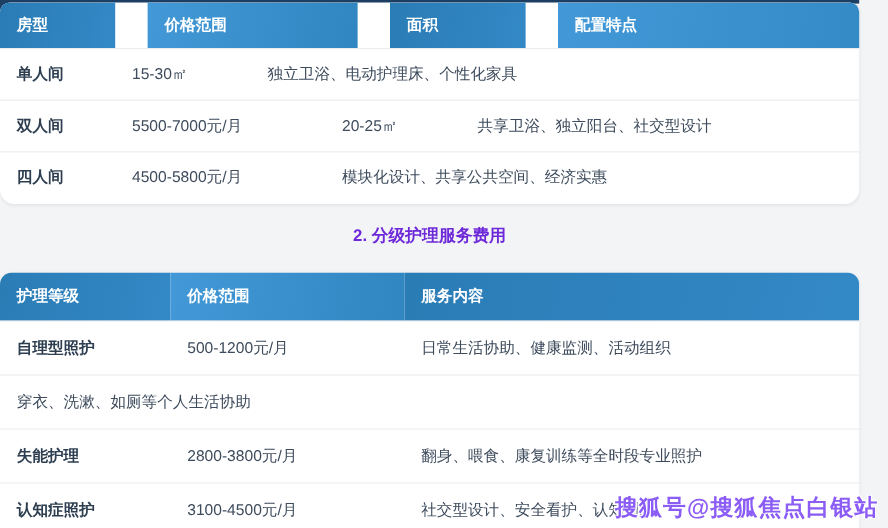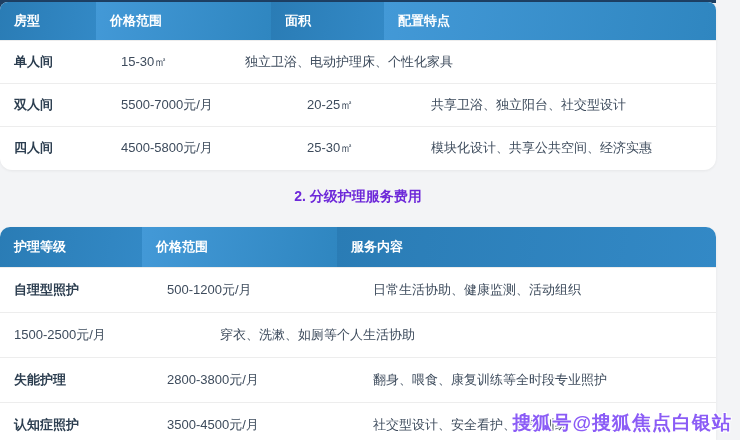--- a/index.html
+++ b/index.html
@@ -10,34 +10,34 @@
     position:relative;overflow:hidden;
   }
   .top-line{position:absolute;top:0;left:0;width:716px;height:3px;background:#1d3f63;}
   .corner-dark{position:absolute;top:0;left:0;width:18px;height:14px;background:#1d3f63;}
 
   .card{position:absolute;left:0;width:716px;background:#ffffff;box-shadow:0 1px 3px rgba(0,0,0,0.06);}
   .card-rooms{top:2px;height:168px;border-radius:8px 8px 12px 12px;overflow:hidden;}
   .card-care{top:227px;height:213px;border-radius:10px 10px 0 0;overflow:hidden;}
 
   .thead{display:flex;}
-  .thead-rooms{height:38px;}
+  .thead-rooms{height:38px;gap:27px;}
   .thead-care{height:40px;}
   .th{
     color:#ffffff;font-weight:bold;font-size:13px;
     display:flex;align-items:center;
     padding-left:14px;box-sizing:border-box;flex-shrink:0;
   }
   .th.dark{background:linear-gradient(100deg,#2a7cb5 0%,#3389c6 100%);}
   .th.light{background:linear-gradient(100deg,#4399d7 0%,#2f86c0 100%);}
 
   .tr{
     display:flex;align-items:center;
     font-size:13px;color:#3d4b5c;
-    border-top:1px solid #ededed;box-sizing:border-box;flex-shrink:0;gap:11px;
+    border-top:1px solid #ededed;box-sizing:border-box;flex-shrink:0;
   }
   .tr-rooms{height:43px;}
   .tr-care{height:45px;}
   .tr:first-of-type{border-top:none;}
   .td{padding-left:14px;box-sizing:border-box;flex-shrink:0;white-space:nowrap;overflow:hidden;}
   .td-strong{font-weight:bold;color:#2c3e50;}
 
   
   .c1-1{width:96px;}  .c1-2{width:175px;} .c1-3{width:113px;} .c1-4{width:332px;}
   
@@ -77,47 +77,45 @@
   </div>
   <div class="tr tr-rooms">
     <div class="td td-strong c1-1">双人间</div>
     <div class="td c1-2">5500-7000元/月</div>
     <div class="td c1-3">20-25㎡</div>
     <div class="td c1-4">共享卫浴、独立阳台、社交型设计</div>
   </div>
   <div class="tr tr-rooms">
     <div class="td td-strong c1-1">四人间</div>
     <div class="td c1-2">4500-5800元/月</div>
-    <div class="td c1-3">25-30㎡</div>
     <div class="td c1-4">模块化设计、共享公共空间、经济实惠</div>
   </div>
 </div>
 
 <div class="section-title">2. 分级护理服务费用</div>
 
 <div class="card card-care">
   <div class="thead thead-care">
     <div class="th dark c2-1">护理等级</div>
     <div class="th light c2-2">价格范围</div>
     <div class="th dark c2-3">服务内容</div>
   </div>
   <div class="tr tr-care">
     <div class="td td-strong c2-1">自理型照护</div>
     <div class="td c2-2">500-1200元/月</div>
     <div class="td c2-3">日常生活协助、健康监测、活动组织</div>
   </div>
   <div class="tr tr-care">
-    <div class="td c2-2">1500-2500元/月</div>
     <div class="td c2-3">穿衣、洗漱、如厕等个人生活协助</div>
   </div>
   <div class="tr tr-care">
     <div class="td td-strong c2-1">失能护理</div>
     <div class="td c2-2">2800-3800元/月</div>
     <div class="td c2-3">翻身、喂食、康复训练等全时段专业照护</div>
   </div>
   <div class="tr tr-care">
     <div class="td td-strong c2-1">认知症照护</div>
-    <div class="td c2-2">3500-4500元/月</div>
+    <div class="td c2-2">3100-4500元/月</div>
     <div class="td c2-3">社交型设计、安全看护、认知训练</div>
   </div>
 </div>
 
 <div class="watermark">搜狐号@搜狐焦点白银站</div>
 
 </body></html>

